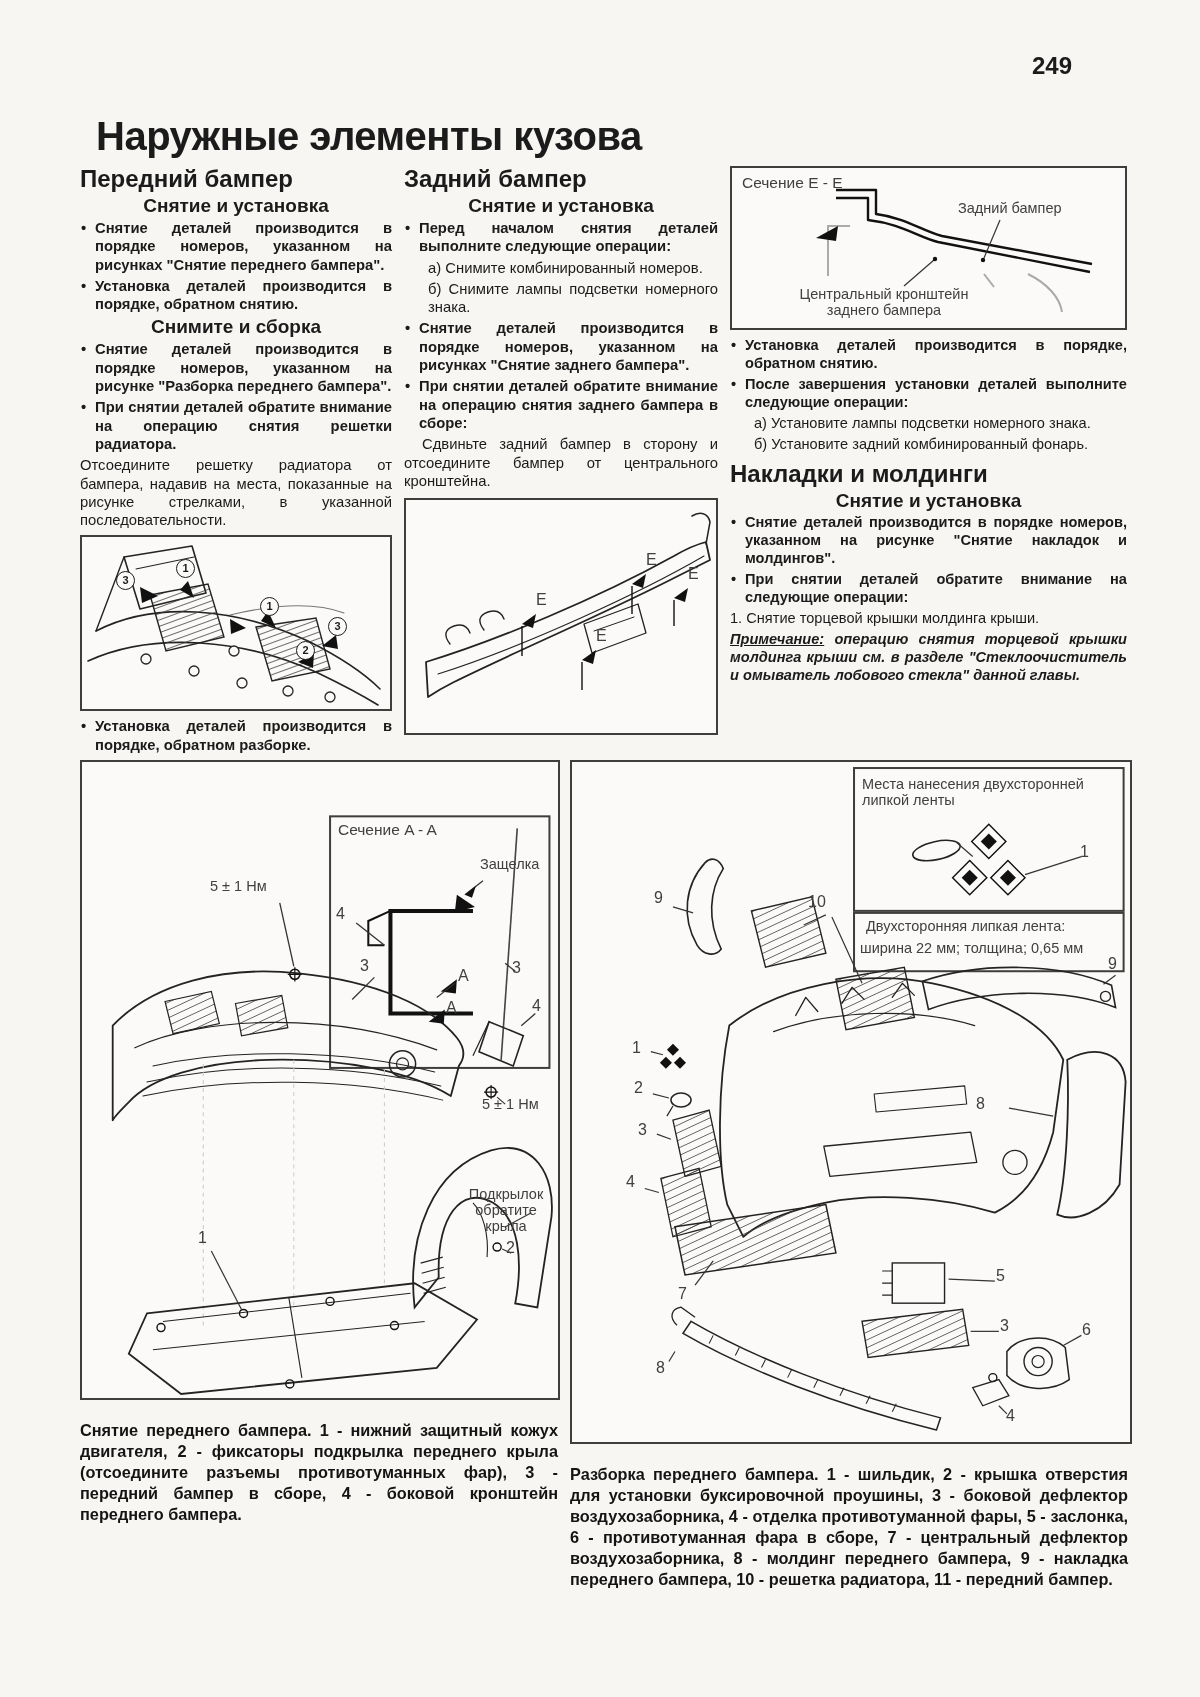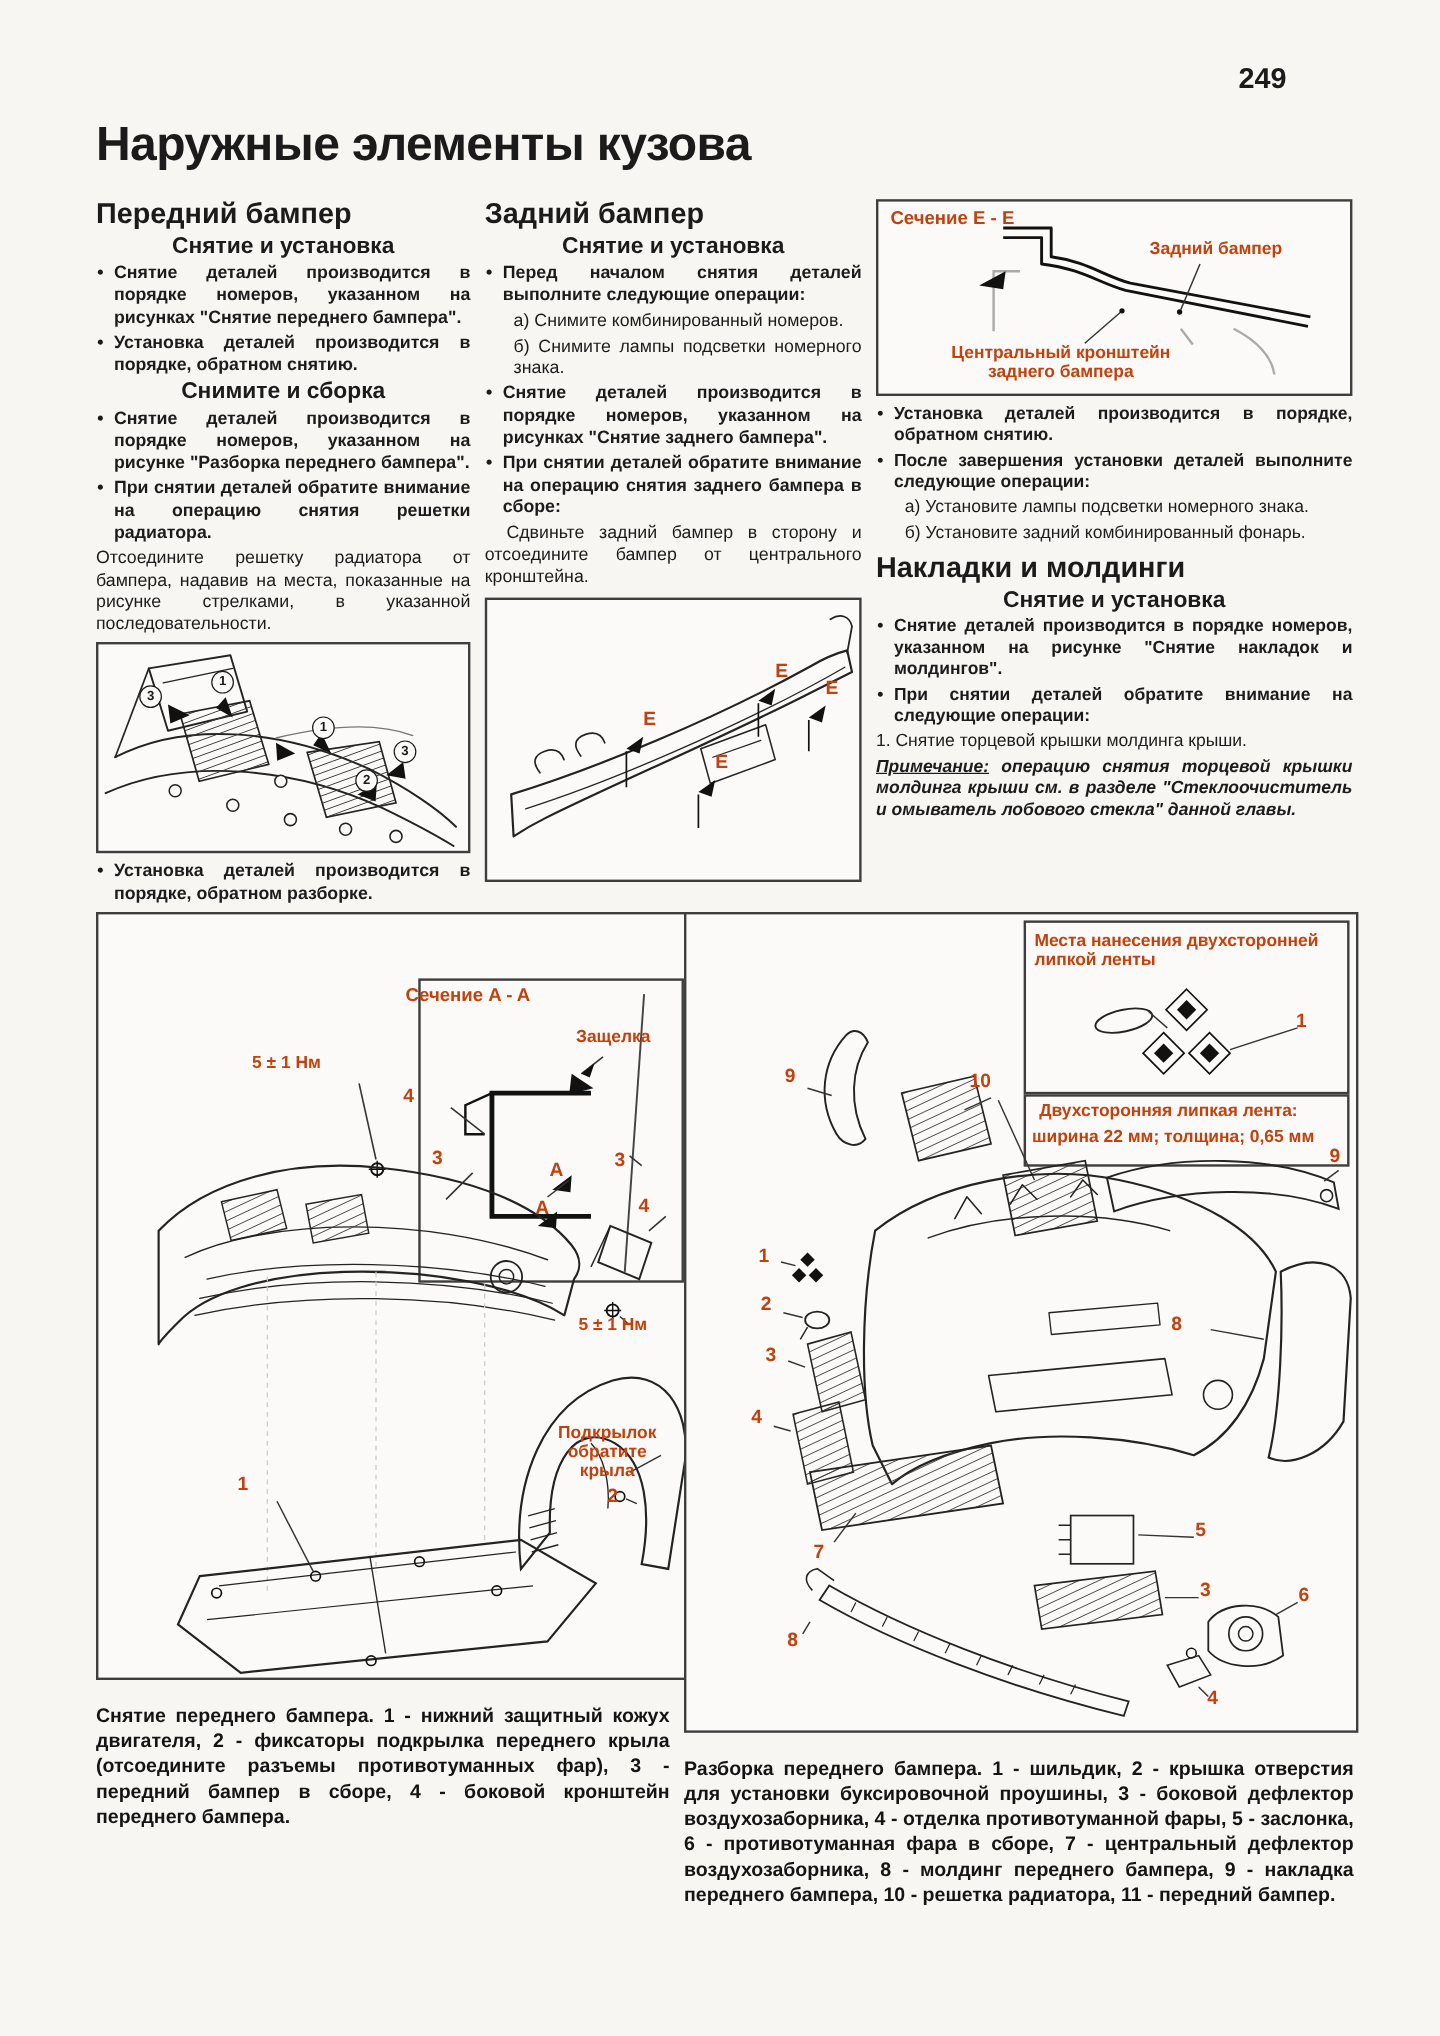--- a/index.html
+++ b/index.html
@@ -1,42 +1,42 @@
 <!DOCTYPE html>
 <html lang="ru"><head>
 <meta charset="utf-8">
 <style>
   html,body{margin:0;padding:0;background:#e8e8e6;}
   .page{position:relative;width:1200px;height:1697px;background:#f7f6f3;color:#1b1b1b;
         font-family:"Liberation Sans", sans-serif;overflow:hidden;}
   .pagenum{position:absolute;left:1032px;top:52px;font-size:24px;font-weight:700;}
-  .title{position:absolute;left:80px;top:98px;margin:0;font-size:40px;font-weight:700;letter-spacing:-0.5px;}
+  .title{position:absolute;left:80px;top:98px;margin:16px;font-size:40px;font-weight:700;letter-spacing:-0.5px;}
   .col{position:absolute;top:166px;text-align:justify;font-size:14.8px;line-height:18.3px;}
   .col1{left:80px;width:312px;}
   .col2{left:404px;width:314px;}
   .col3{left:730px;width:397px;font-size:14.6px;line-height:17.9px;}
   h2.sec{margin:0 0 3px 0;font-size:24px;line-height:26px;font-weight:700;text-align:left;}
   h3.sub{margin:2px 0 3px 0;font-size:19px;line-height:21px;font-weight:700;text-align:center;}
   ul.bul{list-style:none;margin:0;padding:0;}
   ul.bul li{position:relative;padding-left:15px;margin:0 0 3px 0;font-weight:bold;}
   ul.bul li::before{content:"\2022";position:absolute;left:1px;top:0;font-weight:700;}
   p.plain{margin:0 0 3px 0;}
   p.subitem{margin:0 0 3px 0;padding-left:24px;}
   p.indent{text-indent:18px;}
   .note{margin:2px 0 0 0;font-style:italic;font-weight:bold;}
   .note .nlabel{text-decoration:underline;}
   .frame{border:2px solid #3e3e3c;background:#fbfaf8;position:relative;overflow:hidden;}
   .fig1{height:172px;margin-top:6px;}
   .fig2{height:233px;margin-top:8px;}
   .fig3{height:160px;margin-bottom:7px;}
   .figabs{position:absolute;border:2px solid #3e3e3c;background:#fbfaf8;overflow:hidden;}
-  #fig-left{left:80px;top:760px;width:476px;height:636px;padding-left:39px;}
+  #fig-left{left:80px;top:760px;width:476px;height:636px;}
   #fig-right{left:570px;top:760px;width:558px;height:680px;}
   .figabs svg,.frame svg{position:absolute;left:0;top:0;width:100%;height:100%;}
-  .lbl{position:absolute;font-weight:700;color:#c2410c;white-space:nowrap;font-size:14.5px;line-height:16px;}
+  .lbl{position:absolute;font-weight:400;color:#404040;white-space:nowrap;font-size:14.5px;line-height:16px;}
   .lbl.t{font-size:15.5px;}
   .lbl.multi{white-space:normal;text-align:center;}
   .lbl.num{font-size:16px;}
   .circ{position:absolute;width:17px;height:17px;border:1.6px solid #1b1b1b;border-radius:50%;
         background:#fbfaf8;font-size:11px;line-height:17px;text-align:center;font-weight:700;}
   .cap{position:absolute;font-weight:700;font-size:16.3px;line-height:21px;text-align:justify;color:#141414;}
   #cap-left{left:80px;top:1404px;width:478px;}
   #cap-right{left:570px;top:1448px;width:558px;}
 </style>
 </head>

